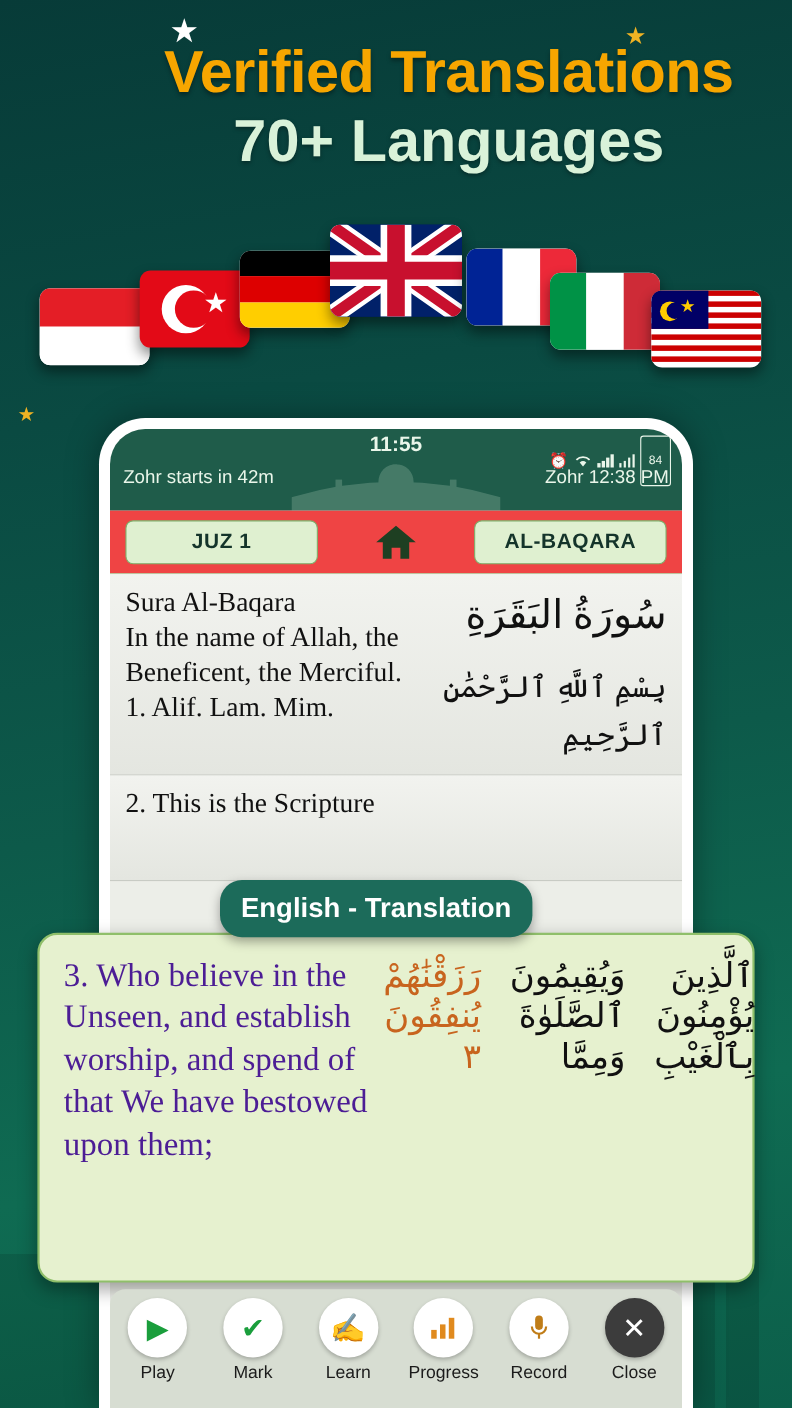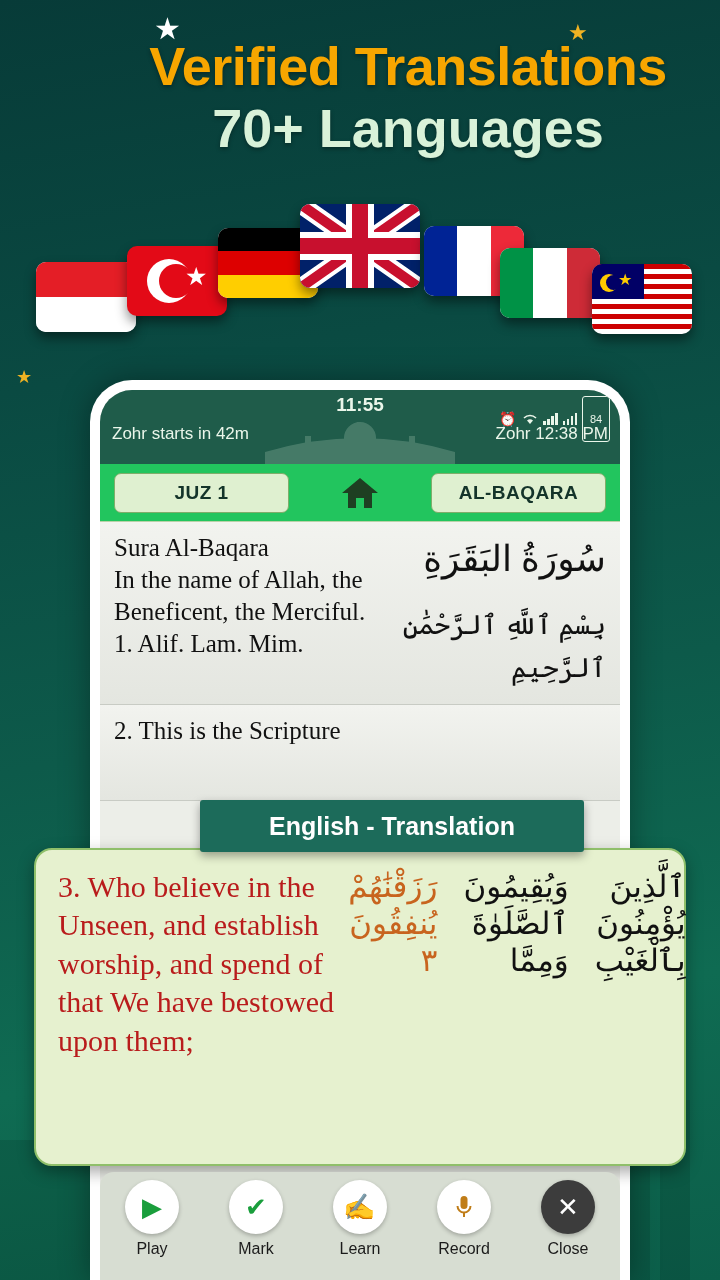--- a/index.html
+++ b/index.html
@@ -131,21 +131,21 @@
   .batt {
     border: 1.5px solid #eaf6ea; border-radius: 3px; font-size: 11px; padding: 16px 3px;
     min-width: 28px; text-align: center;
   }
   .bars { display: inline-flex; align-items: flex-end; gap: 1.5px; height: 12px; }
   .bars i { display: block; width: 2.5px; background: #eaf6ea; }
   .bars i:nth-child(1){height:4px}.bars i:nth-child(2){height:6px}.bars i:nth-child(3){height:9px}.bars i:nth-child(4){height:12px}
 
   
   .navrow {
-    height: 58px; background: #22c55e;
+    height: 58px; background: #ef4444;
     display: flex; align-items: center; justify-content: space-between;
     padding: 0 14px; border-bottom: 1px solid #b9d2a8;
   }
   .navbtn {
     background: #dff0d0; border: 1.5px solid #7fae6a; border-radius: 7px;
     height: 40px; min-width: 175px; display: flex; align-items: center; justify-content: center;
     font-size: 19px; font-weight: bold; color: #14342a; letter-spacing: .5px;
   }
   .homebtn { width: 54px; height: 42px; display: flex; align-items: center; justify-content: center; }
 
@@ -164,39 +164,39 @@
   .v-ar {
     width: 46%; text-align: right; direction: rtl;
     font-family: "Liberation Serif", serif; color: #111;
   }
   .v-ar .big { font-size: 36px; line-height: 1.5; }
   .v-ar .mid { font-size: 27px; line-height: 1.6; }
   .v-ar .num { color: #b04a2a; }
 
   
   .trans-badge {
-    position: absolute; left: 200px; top: 800px; width: 384px; height: 52px;
-    background: #1c6b5a; border-radius: 3px;
+    position: absolute; left: 200px; top: 800px; width: 284px; height: 52px;
+    background: #1c6b5a; border-radius: 20px;
     display: flex; align-items: center; justify-content: center;
     color: #ffffff; font-size: 25px; font-weight: bold;
     box-shadow: 0 4px 10px rgba(0,0,0,0.35);
     z-index: 6;
   }
 
   
   .verse-card {
     position: absolute; left: 34px; top: 848px; width: 652px; height: 318px;
     background: #e6f1cf; border: 2px solid #8fbf6a; border-radius: 18px;
     box-shadow: 0 6px 16px rgba(0,0,0,0.35);
     display: flex; justify-content: space-between; padding: 18px 22px;
     z-index: 5;
   }
   .vc-text {
     width: 50%; font-family: "Liberation Serif", serif; font-size: 30px;
-    color: #b91c1c; line-height: 1.28;
+    color: #4c1d95; line-height: 1.28;
   }
   .vc-ar {
     width: 48%; direction: rtl; text-align: right;
     font-family: "Liberation Serif", serif; font-size: 31px; color: #111;
     display: flex; flex-direction: row; justify-content: center; gap: 26px;
   }
   .vc-ar .hl { color: #c8641e; }
 
   
   .toolbar {
@@ -385,20 +385,30 @@
     </div>
     <div class="tool">
       <div class="circ mark">✔</div>
       <div class="lbl">Mark</div>
     </div>
     <div class="tool">
       <div class="circ learn">✍</div>
       <div class="lbl">Learn</div>
     </div>
     <div class="tool">
+      <div class="circ progress">
+        <svg width="26" height="24" viewBox="0 0 26 24">
+          <rect x="2" y="14" width="5" height="8" fill="#e08a1e"></rect>
+          <rect x="10" y="9" width="5" height="13" fill="#e08a1e"></rect>
+          <rect x="18" y="3" width="5" height="19" fill="#e08a1e"></rect>
+        </svg>
+      </div>
+      <div class="lbl">Progress</div>
+    </div>
+    <div class="tool">
       <div class="circ record">
         <svg width="18" height="26" viewBox="0 0 18 26">
           <rect x="5.5" y="2" width="7" height="13" rx="3.5" fill="#c07d18"></rect>
           <path d="M2.5 12 A6.5 6.5 0 0 0 15.5 12" stroke="#c07d18" stroke-width="2" fill="none"></path>
           <rect x="8" y="18" width="2" height="5" fill="#c07d18"></rect>
         </svg>
       </div>
       <div class="lbl">Record</div>
     </div>
     <div class="tool">

